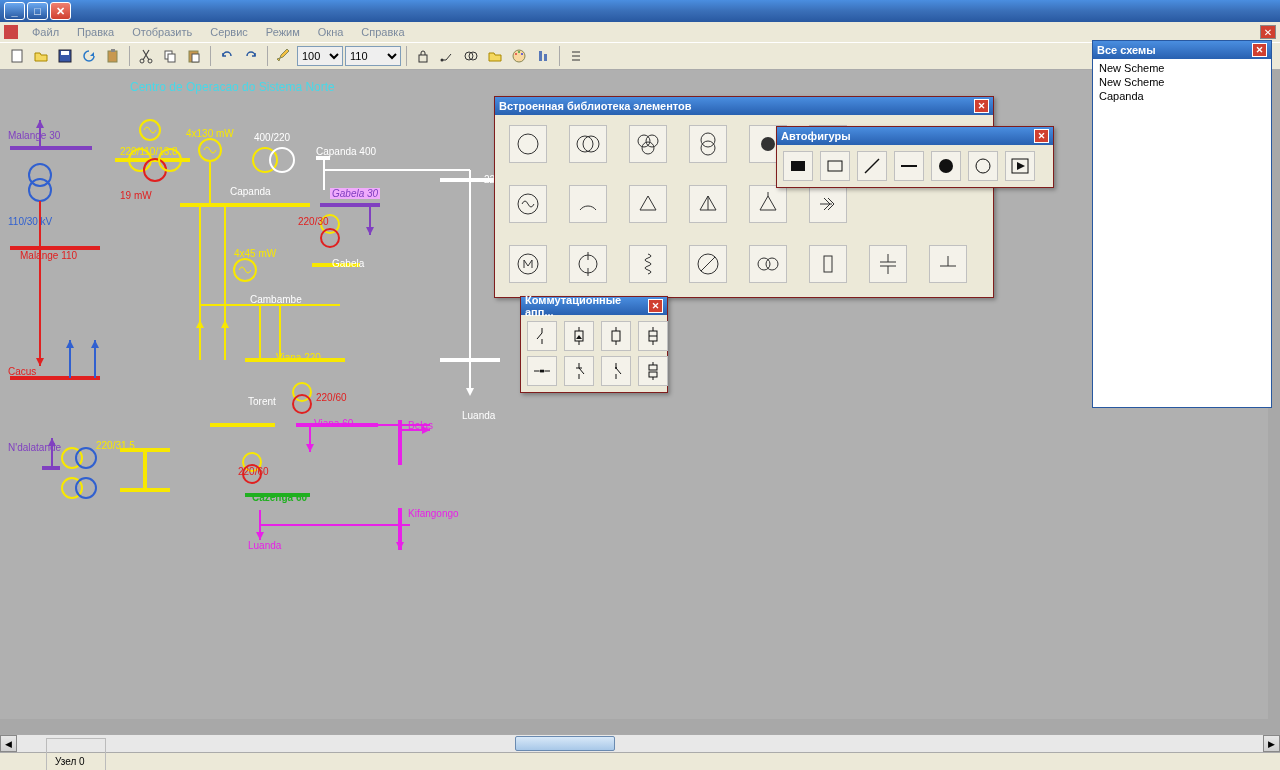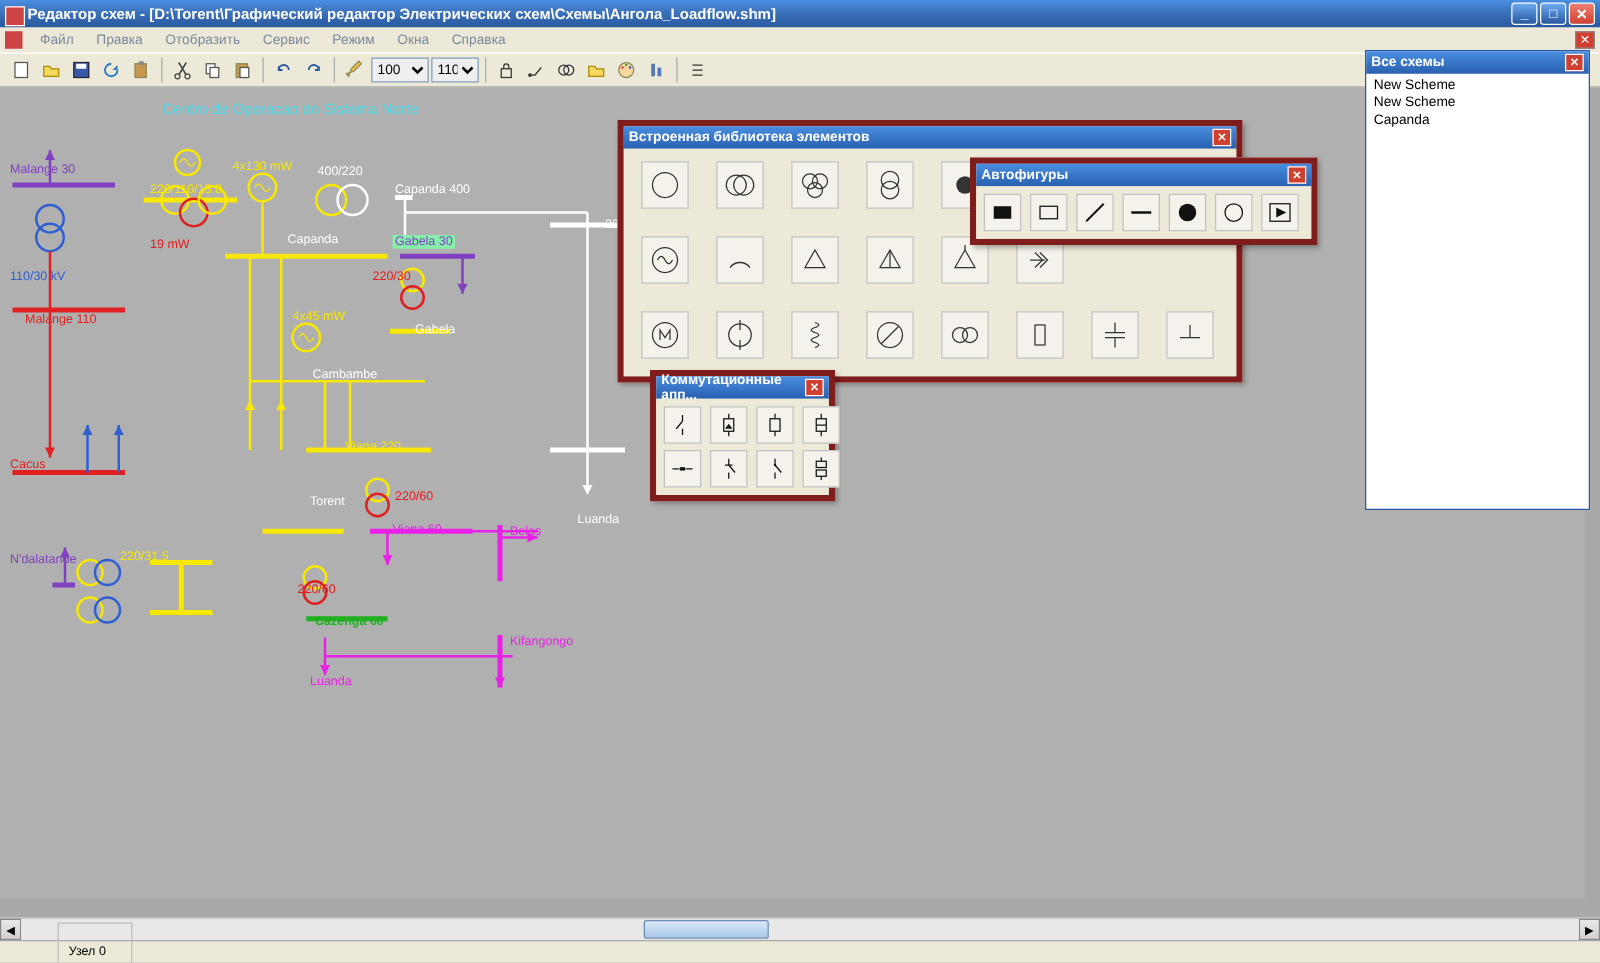--- a/index.html
+++ b/index.html
@@ -27,21 +27,21 @@
   
   .hscroll { position: absolute; bottom: 18px; left: 0; right: 0; height: 18px; background: #efefef; border-top: 1px solid #aaa; display: flex; }
   .hscroll-arrow { width: 17px; height: 17px; background: linear-gradient(#e8e8e8,#d0d0d0); border: 1px solid #888; display: flex; align-items: center; justify-content: center; font-size: 9px; cursor: pointer; }
   .hscroll-track { flex: 1; background: #e8e8e8; position: relative; }
   .hscroll-thumb { position: absolute; left: 40%; width: 100px; height: 15px; top: 1px; background: linear-gradient(#d8e8f8,#a8c8e8); border: 1px solid #6a8ab0; border-radius: 2px; }
   
   .status-bar { position: absolute; bottom: 0; left: 0; right: 0; height: 18px; background: #ece9d8; border-top: 1px solid #aaa; display: flex; align-items: center; padding: 0 6px; font-size: 10px; }
   .status-cell { border: 1px solid #bbb; padding: 17px 8px; margin-left: 40px; min-width: 60px; font-size: 10px; }
   
   
-  .palette { position: absolute; background: #ece9d8; border: 5px solid #7f1d1d; box-shadow: 2px 2px 4px rgba(0,0,0,0.3); }
+  .palette { position: absolute; background: #ece9d8; border: 1px solid #7f1d1d; box-shadow: 2px 2px 4px rgba(0,0,0,0.3); }
   .palette-title { height: 18px; background: linear-gradient(to bottom, #4a8ee0, #2860b0); color: #fff; font-size: 11px; font-weight: bold; display: flex; align-items: center; padding: 0 4px; }
   .palette-title span { flex: 1; }
   .palette-close { width: 15px; height: 14px; background: #d04030; color: #fff; border: 1px solid #fff; font-size: 9px; display: flex; align-items: center; justify-content: center; cursor: pointer; }
   .palette-body { padding: 6px; display: grid; gap: 4px; background: #ece9d8; }
   .pal-cell { width: 38px; height: 38px; border: 1px solid #c0c0c0; background: #f4f2ea; display: flex; align-items: center; justify-content: center; cursor: pointer; }
   .pal-cell.small { width: 30px; height: 30px; }
   
   .scheme-panel { position: absolute; top: 40px; right: 8px; width: 180px; height: 368px; border: 1px solid #2858a0; background: #fff; }
   .scheme-list { font-size: 11px; padding: 2px; }
   .scheme-item { padding: 1px 4px; cursor: pointer; }
@@ -56,21 +56,20 @@
   .c-magenta { color: #e820e8; }
   .c-white { color: #ffffff; }
   .c-blue { color: #3060d0; }
   
   svg.diagram { position: absolute; top: 0; left: 0; }
 </style>
 </head>
 <body>
 
 <div class="title-bar">
-  <div class="title-bar-text">Редактор схем - [D:\Torent\Графический редактор Электрических схем\Схемы\Ангола_Loadflow.shm]</div>
   <div class="window-controls">
     <div class="win-btn">_</div>
     <div class="win-btn">□</div>
     <div class="win-btn close">✕</div>
   </div>
 </div>
 
 <div class="menu-bar">
   <div class="app-icon"></div>
   <div class="menu-item">Файл</div>
@@ -145,21 +144,21 @@
         <path d="M12 5v3H9" fill="none" stroke="#2858a0" stroke-width="1.5"></path>
       </svg>
     </div>
   <div class="tb-sep"></div>
   <div class="tb-btn">
       <svg width="16" height="16">
         <path d="M3 13l2-6 6-6 2 2-6 6-6 2z" fill="#f4c040" stroke="#885"></path>
       </svg>
     </div>
   <select class="tb-select" style="width:46px;"><option>100</option></select>
-  <select class="tb-select" style="width:38px;"><option>110</option></select>
+  <select class="tb-select" style="width:56px;"><option>110</option></select>
   <div class="tb-sep"></div>
   <div class="tb-btn">
       <svg width="16" height="16">
         <rect x="4" y="7" width="8" height="7" fill="none" stroke="#333"></rect>
         <path d="M6 7V5a2 2 0 0 1 4 0v2" fill="none" stroke="#333"></path>
       </svg>
     </div>
   <div class="tb-btn">
       <svg width="16" height="16">
         <path d="M3 12h4l5-6" stroke="#333" fill="none"></path>
@@ -318,21 +317,21 @@
     <div class="diag-label c-red" style="left:8px; top:296px;">Cacus</div>
     <div class="diag-label c-purple" style="left:8px; top:372px;">N'dalatande</div>
     <div class="diag-label c-yellow" style="left:96px; top:370px;">220/31.5</div>
     <div class="diag-label c-yellow" style="left:120px; top:76px;">220/110/13.8</div>
     <div class="diag-label c-red" style="left:120px; top:120px;">19 mW</div>
     <div class="diag-label c-yellow" style="left:186px; top:58px;">4x130 mW</div>
     <div class="diag-label c-yellow" style="left:234px; top:178px;">4x45 mW</div>
     <div class="diag-label c-white" style="left:254px; top:62px;">400/220</div>
     <div class="diag-label c-white" style="left:230px; top:116px;">Capanda</div>
     <div class="diag-label c-white" style="left:316px; top:76px;">Capanda 400</div>
-    <div class="diag-label c-purple" style="left:314px; top:118px; background:#86efac; padding:0 2px;">Gabela 30</div>
+    <div class="diag-label c-purple" style="left:330px; top:118px; background:#f0abfc; padding:0 2px;font-style:italic;">Gabela 30</div>
     <div class="diag-label c-red" style="left:298px; top:146px;">220/30</div>
     <div class="diag-label c-white" style="left:332px; top:188px;">Gabela</div>
     <div class="diag-label c-white" style="left:250px; top:224px;">Cambambe</div>
     <div class="diag-label c-yellow" style="left:276px; top:282px;">Viana 220</div>
     <div class="diag-label c-red" style="left:316px; top:322px;">220/60</div>
     <div class="diag-label c-white" style="left:248px; top:326px;">Torent</div>
     <div class="diag-label c-magenta" style="left:314px; top:348px;">Viana 60</div>
     <div class="diag-label c-magenta" style="left:408px; top:350px;">Belas</div>
     <div class="diag-label c-red" style="left:238px; top:396px;">220/60</div>
     <div class="diag-label c-green" style="left:252px; top:422px;">Cazenga 60</div>

